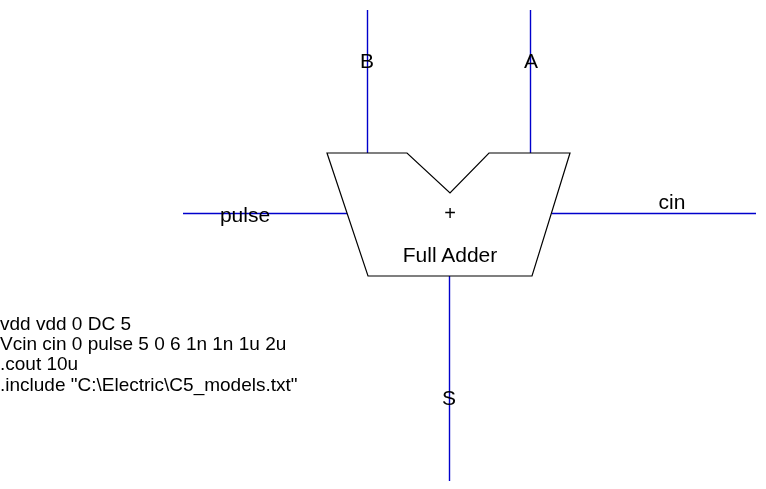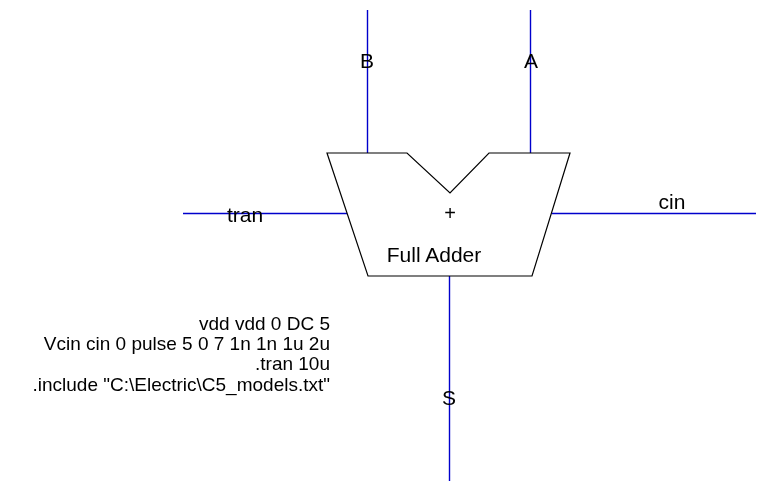--- a/index.html
+++ b/index.html
@@ -30,21 +30,21 @@
     color: #000000;
   }
   .plus {
     font-size: 20px;
   }
   .spice {
     position: absolute;
     left: 0;
     top: 314px;
     width: 330px;
-    text-align: right;
+    text-align: left;
     font-size: 19px;
     line-height: 20.2px;
     white-space: nowrap;
     color: #000000;
   }
 </style>
 </head>
 <body>
 
 <div class="canvas">
@@ -57,30 +57,30 @@
     <line x1="552" y1="213.5" x2="756" y2="213.5" stroke="#0000cc" stroke-width="1.4"></line>
     <line x1="449.5" y1="276" x2="449.5" y2="481" stroke="#0000cc" stroke-width="1.4"></line>
 
     <polygon points="327,153 407,153 450,193 489,153 570,153 532,276 368,276" fill="#ffffff" stroke="#000000" stroke-width="1.2"></polygon>
   </svg>
 
   <div class="lbl" style="left:367px; top:60px;">B</div>
 
   <div class="lbl" style="left:531px; top:60px;">A</div>
 
-  <div class="lbl" style="left:245px; top:214px;">tran</div>
+  <div class="lbl" style="left:245px; top:214px;">pulse</div>
 
   <div class="lbl" style="left:672px; top:201px;">cin</div>
 
   <div class="lbl" style="left:449px; top:397px;">S</div>
 
   <div class="lbl plus" style="left:450px; top:213px;">+</div>
 
-  <div class="lbl" style="left:434px; top:254px;">Full Adder</div>
+  <div class="lbl" style="left:450px; top:254px;">Full Adder</div>
 
   <div class="spice">
     <div>vdd vdd 0 DC 5</div>
-    <div>Vcin cin 0 pulse 5 0 7 1n 1n 1u 2u</div>
-    <div>.tran 10u</div>
+    <div>Vcin cin 0 pulse 5 0 6 1n 1n 1u 2u</div>
+    <div>.cout 10u</div>
     <div>.include "C:\Electric\C5_models.txt"</div>
   </div>
 
 </div>
 
 </body></html>

